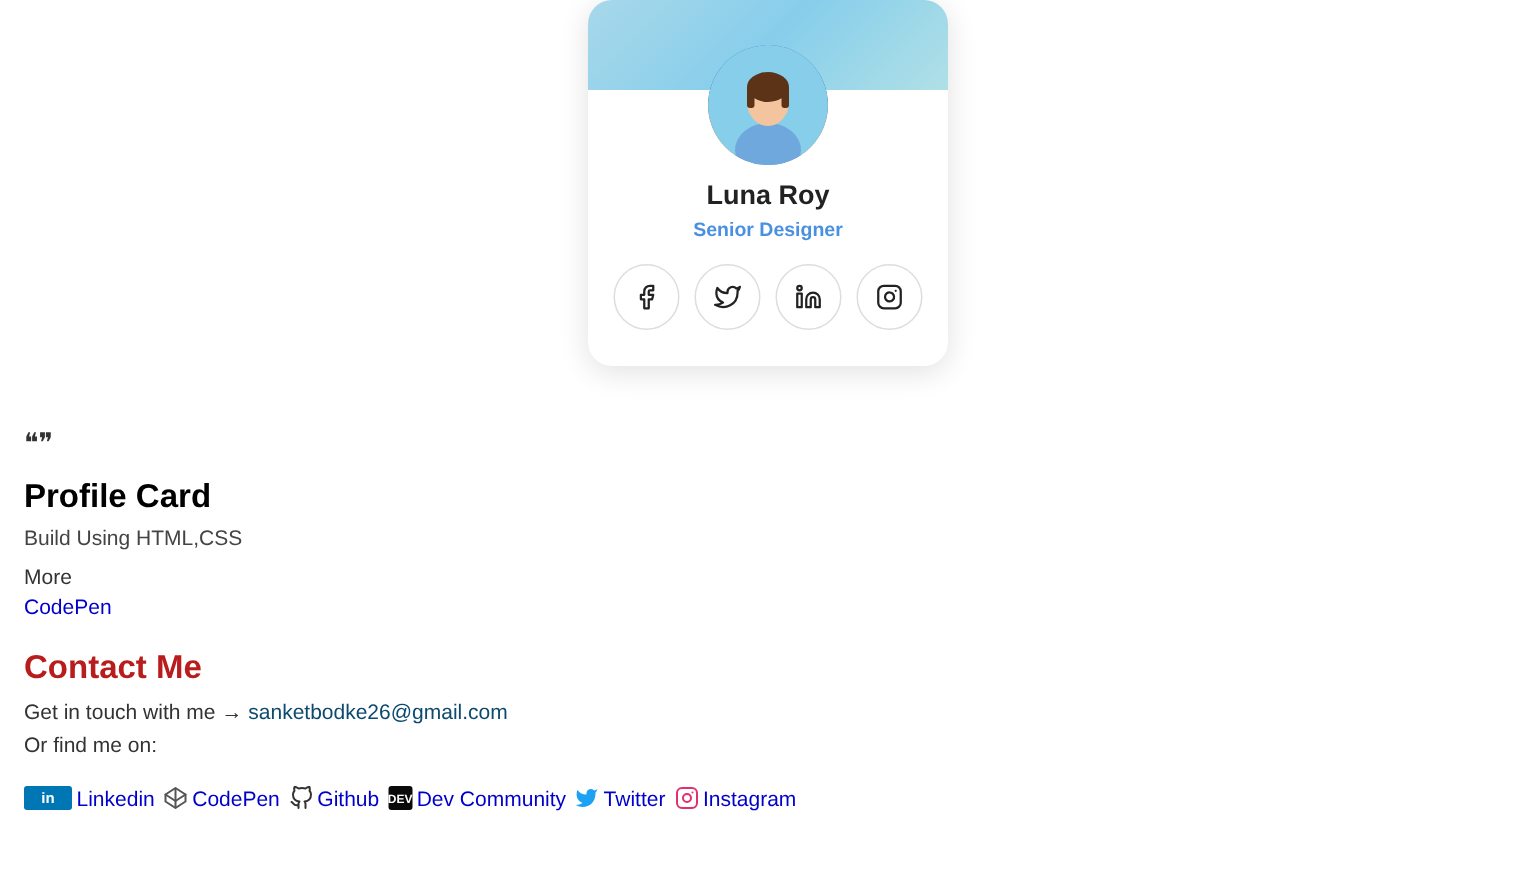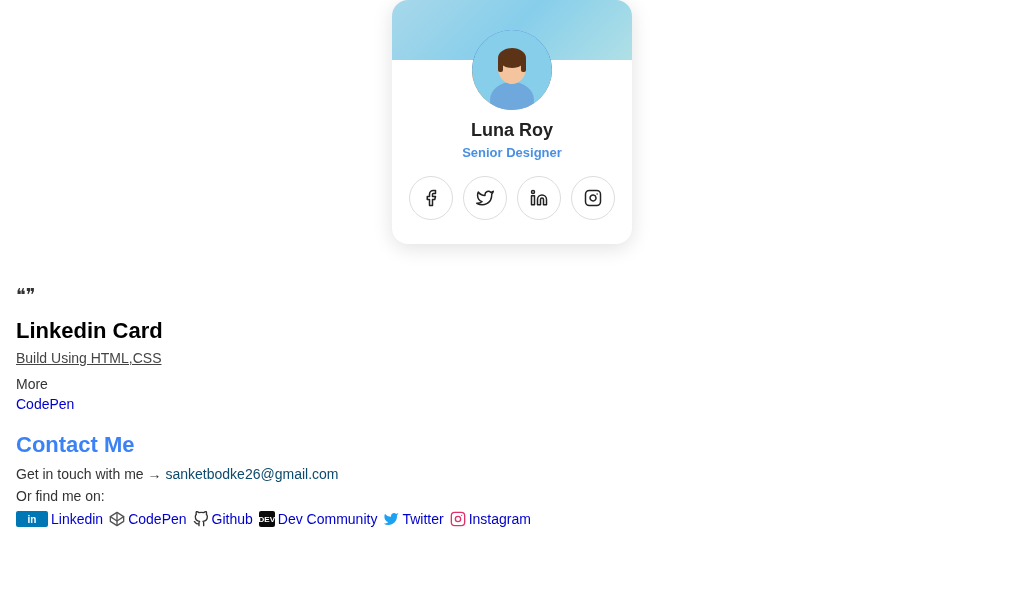--- a/index.html
+++ b/index.html
@@ -104,21 +104,20 @@
       font-size: 22px;
       font-weight: 700;
       color: #000;
       margin-bottom: 6px;
     }
 
     .subtitle {
       font-size: 14px;
       color: #444;
       margin-bottom: 10px;
-      text-decoration: underline;
     }
 
     .button-row {
       display: flex;
       gap: 8px;
       margin-bottom: 14px;
     }
 
     .outline-btn {
       border: 1px solid #999;
@@ -141,42 +140,42 @@
 
     .codepen-link {
       color: #0000cc;
       text-decoration: none;
       font-size: 14px;
     }
 
     .contact-title {
       font-size: 22px;
       font-weight: 700;
-      color: #3b82f6;
+      color: #b91c1c;
       margin: 20px 0 8px 0;
     }
 
     .contact-email-line {
       font-size: 14px;
       color: #333;
       margin-bottom: 6px;
       display: flex;
       align-items: center;
       gap: 4px;
     }
 
     .contact-email-link {
       color: #0c4a6e;
       text-decoration: none;
     }
 
     .find-me-line {
       font-size: 14px;
       color: #333;
-      margin-bottom: 7px;
+      margin-bottom: 20px;
     }
 
     .social-links-row {
       display: flex;
       flex-wrap: wrap;
       align-items: center;
       gap: 6px;
       font-size: 14px;
     }
 
@@ -270,21 +269,21 @@
           <line x1="17.5" y1="6.5" x2="17.51" y2="6.5" stroke="#222" stroke-width="2" stroke-linecap="round" stroke-linejoin="round"></line>
         </svg>
       </button>
     </div>
   </div>
 </div>
 
 <div class="content-section">
   <div class="quote-icons">❝❞</div>
 
-  <h2 class="section-title">Linkedin Card</h2>
+  <h2 class="section-title">Profile Card</h2>
   <p class="subtitle">Build Using HTML,CSS</p>
 
 
   <p class="more-label">More</p>
   <a href="#" class="codepen-link">CodePen</a>
 
   <h2 class="contact-title">Contact Me</h2>
 
   <div class="contact-email-line">
     <span>Get in touch with me →</span>

